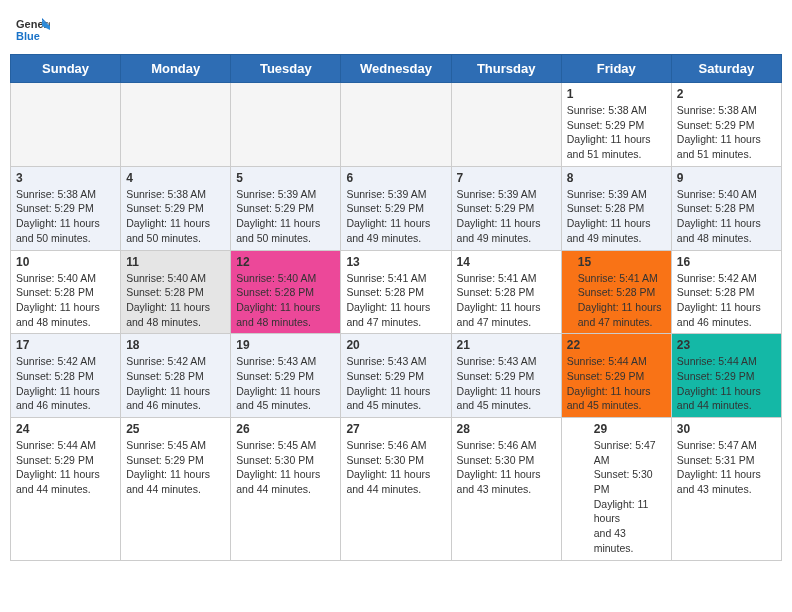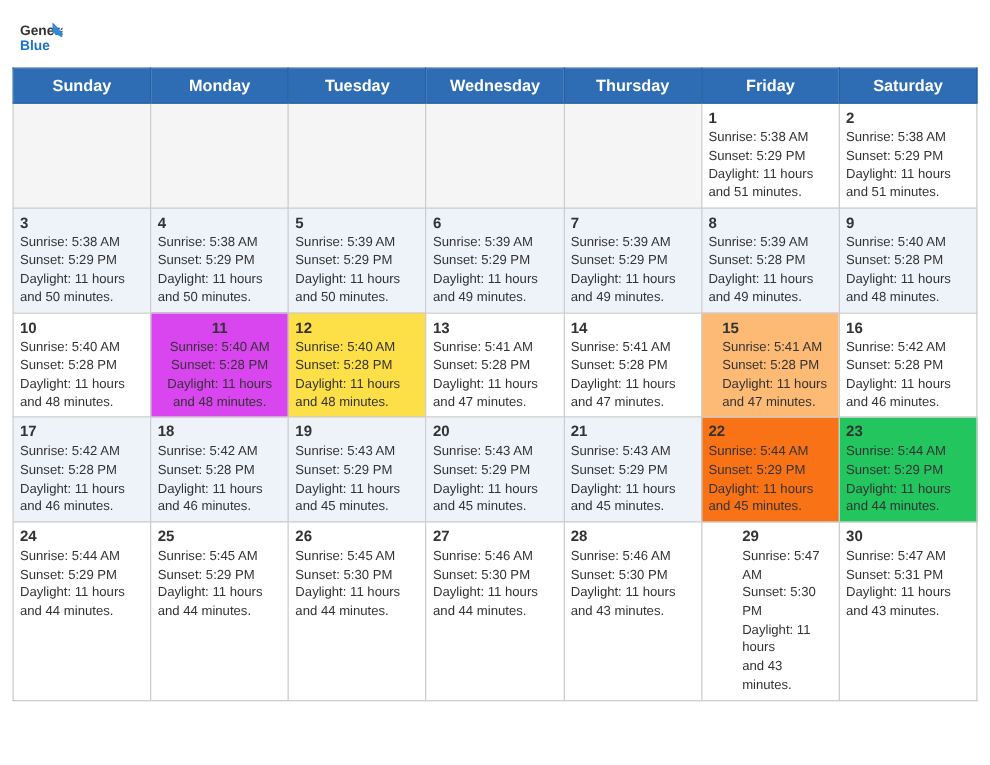--- a/index.html
+++ b/index.html
@@ -187,49 +187,49 @@
         </td>
       </tr>
       <tr>
         <td style="background: rgb(255, 255, 255);">
           <span class="day-num">10</span>
           <div class="day-info" style="white-space: pre-line;">Sunrise: 5:40 AM
 Sunset: 5:28 PM
 Daylight: 11 hours
 and 48 minutes.</div>
         </td>
-        <td style="background: #d946ef; text-align: center;">
+        <td style="background: #e5e5e5;">
           <span class="day-num">11</span>
           <div class="day-info" style="white-space: pre-line;">Sunrise: 5:40 AM
 Sunset: 5:28 PM
 Daylight: 11 hours
 and 48 minutes.</div>
         </td>
-        <td style="background: #fde047;">
+        <td style="background: #ec4899;">
           <span class="day-num">12</span>
           <div class="day-info" style="white-space: pre-line;">Sunrise: 5:40 AM
 Sunset: 5:28 PM
 Daylight: 11 hours
 and 48 minutes.</div>
         </td>
         <td style="background: rgb(255, 255, 255);">
           <span class="day-num">13</span>
           <div class="day-info" style="white-space: pre-line;">Sunrise: 5:41 AM
 Sunset: 5:28 PM
 Daylight: 11 hours
 and 47 minutes.</div>
         </td>
         <td style="background: rgb(255, 255, 255);">
           <span class="day-num">14</span>
           <div class="day-info" style="white-space: pre-line;">Sunrise: 5:41 AM
 Sunset: 5:28 PM
 Daylight: 11 hours
 and 47 minutes.</div>
         </td>
-        <td style="background: #fdba74; padding-left: 16px;">
+        <td style="background: #f97316; padding-left: 16px;">
           <span class="day-num">15</span>
           <div class="day-info" style="white-space: pre-line;">Sunrise: 5:41 AM
 Sunset: 5:28 PM
 Daylight: 11 hours
 and 47 minutes.</div>
         </td>
         <td style="background: rgb(255, 255, 255);">
           <span class="day-num">16</span>
           <div class="day-info" style="white-space: pre-line;">Sunrise: 5:42 AM
 Sunset: 5:28 PM
@@ -273,21 +273,21 @@
 Daylight: 11 hours
 and 45 minutes.</div>
         </td>
         <td style="background: #f97316;">
           <span class="day-num">22</span>
           <div class="day-info" style="white-space: pre-line;">Sunrise: 5:44 AM
 Sunset: 5:29 PM
 Daylight: 11 hours
 and 45 minutes.</div>
         </td>
-        <td style="background: #22c55e; margin-top: 20px;">
+        <td style="background: #14b8a6; margin-top: 20px;">
           <span class="day-num">23</span>
           <div class="day-info" style="white-space: pre-line;">Sunrise: 5:44 AM
 Sunset: 5:29 PM
 Daylight: 11 hours
 and 44 minutes.</div>
         </td>
       </tr>
       <tr>
         <td style="background: rgb(255, 255, 255);">
           <span class="day-num">24</span>

